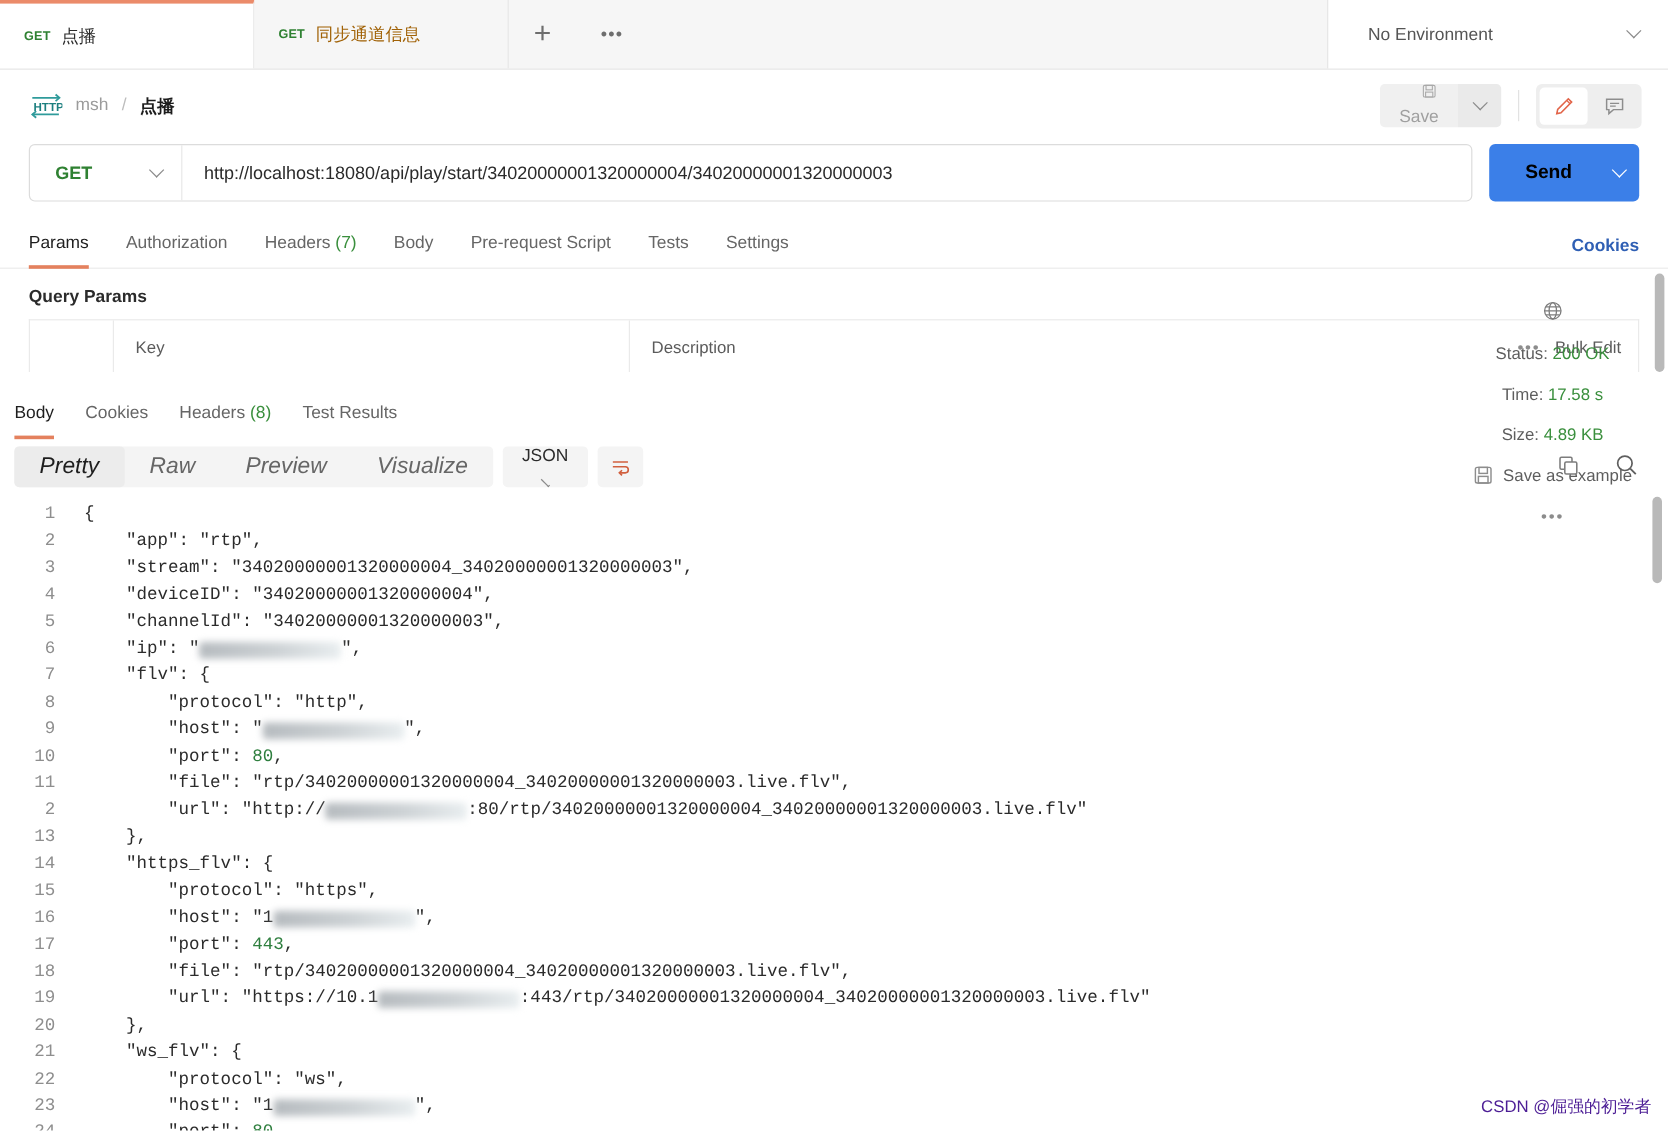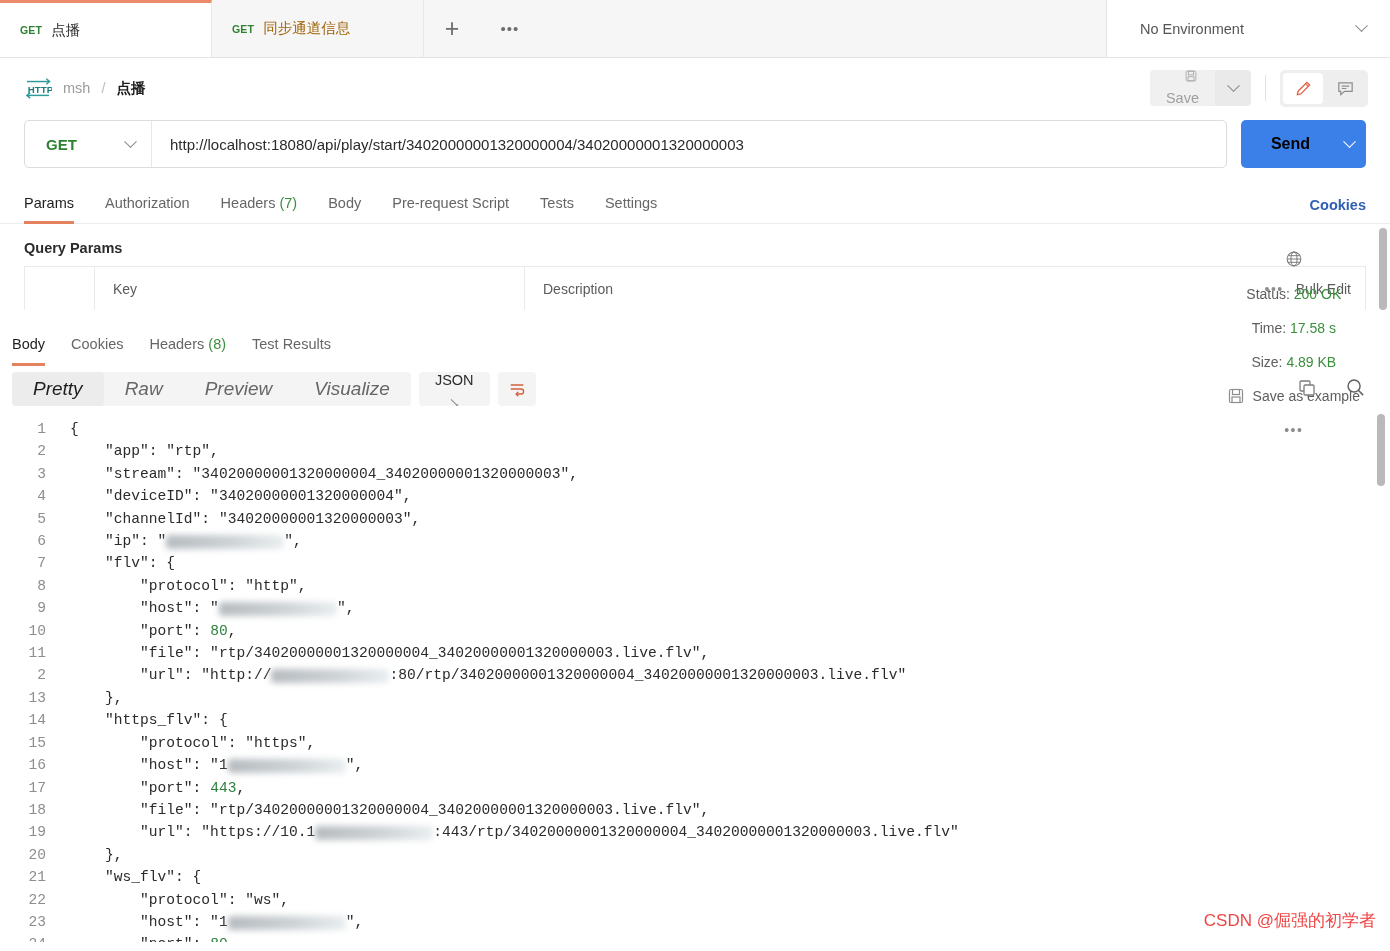--- a/index.html
+++ b/index.html
@@ -218,21 +218,21 @@
     display: inline-block; vertical-align: text-bottom;
     background: linear-gradient(90deg,#b6bbbf,#cdd2d5 55%,#e9eef0);
     filter: blur(3px); border-radius: 3px; height: 14px;
   }
 
   
   .sb-track { position: absolute; background: transparent; }
   .sb-thumb { position: absolute; background: #b9b9b9; border-radius: 5px; }
   .watermark {
     position: absolute; right: 14px; bottom: 10px;
-    color: #ef4444; font-size: 17px;
+    color: #4c1d95; font-size: 14px;
   }
 </style>
 </head>
 <body>
 
 <div class="tabbar">
   <div class="tab active">
     <span class="method">GET</span>
     <span class="tname">点播</span>
   </div>

